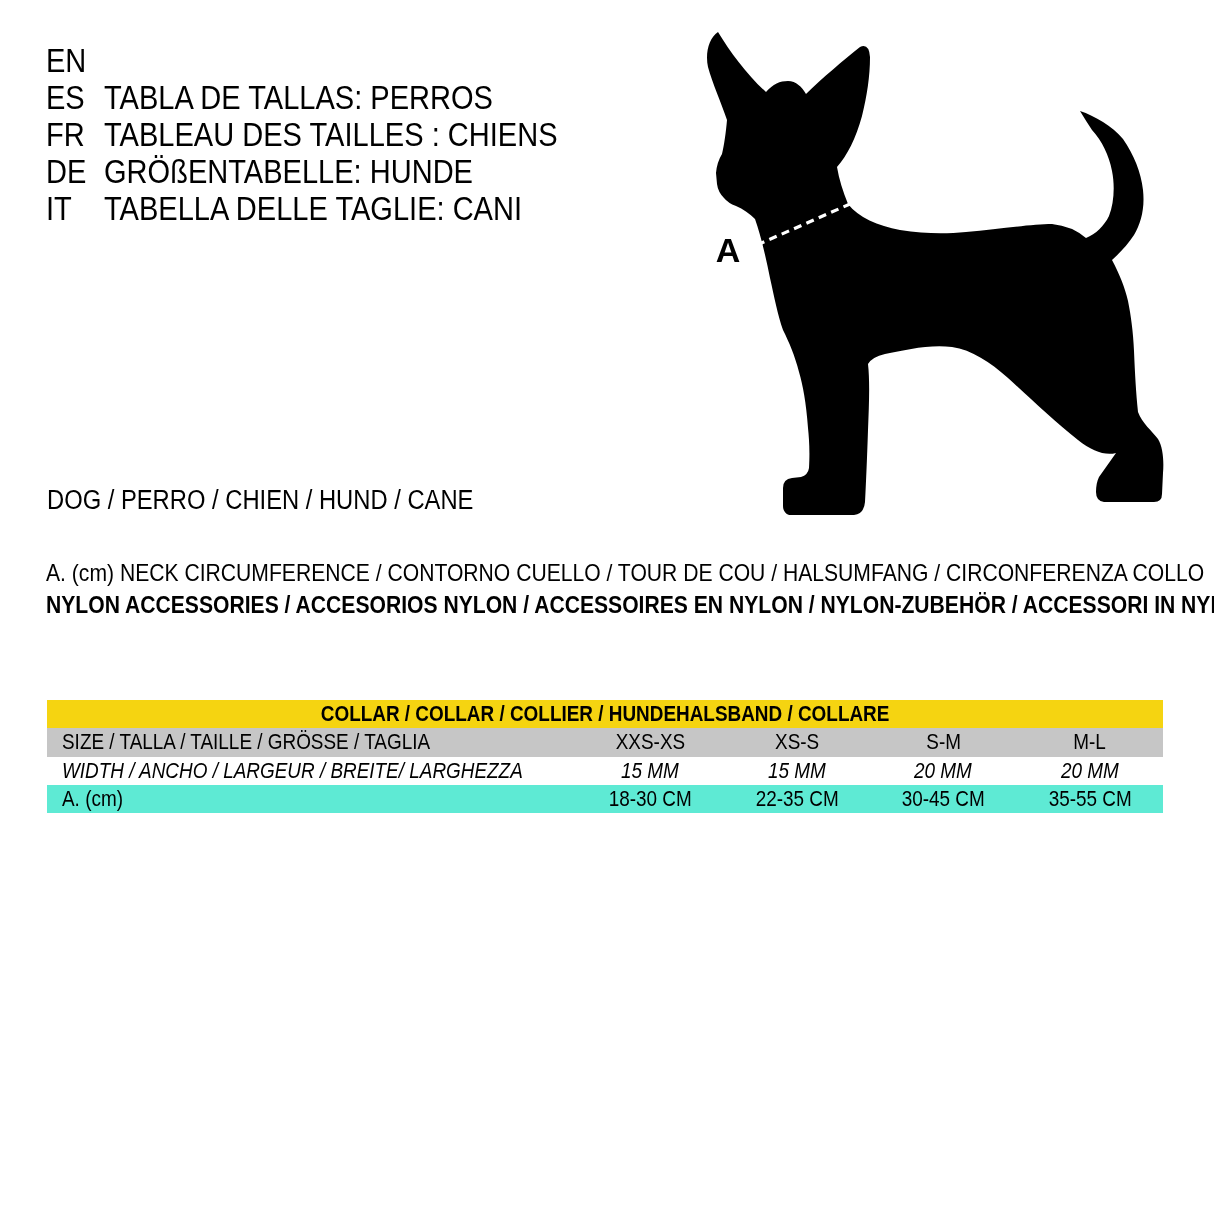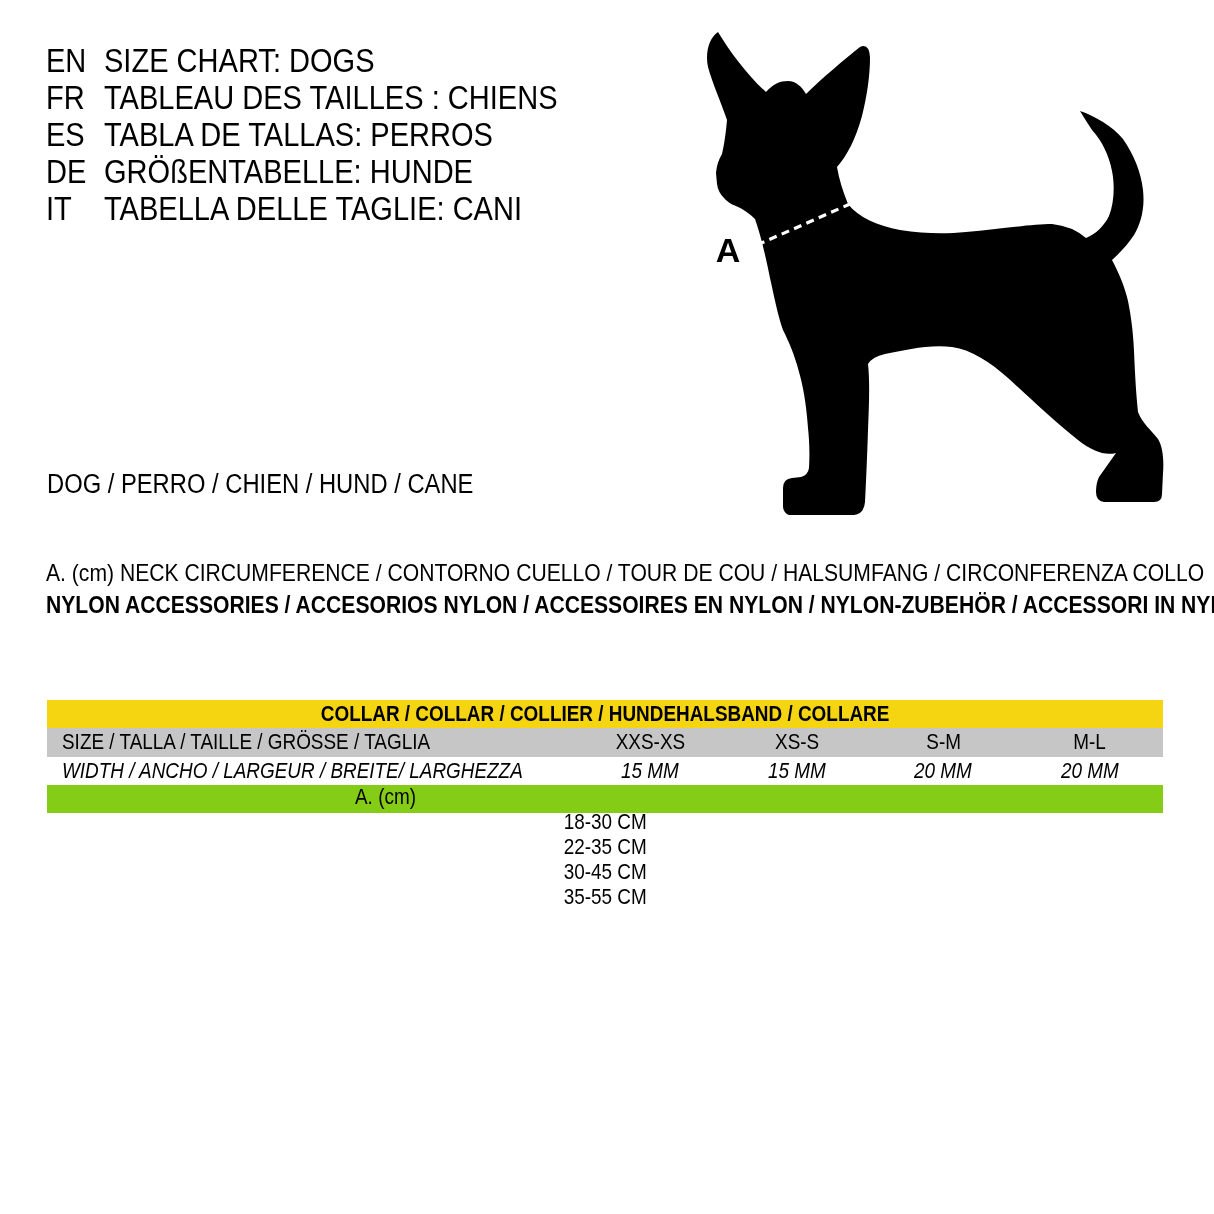--- a/index.html
+++ b/index.html
@@ -18,56 +18,55 @@
 
   
   .lang-block { position: absolute; left: 46px; top: 42px; font-size: 33px; }
   .lang-row   { display: flex; line-height: 37px; }
   .lang-code  { width: 58px; flex: 0 0 58px; }
 
   
   .dog-figure { position: absolute; left: 700px; top: 20px; width: 470px; height: 495px; }
   .a-label { font-size: 34px; font-weight: bold; fill: #000; font-family: "Liberation Sans", "DejaVu Sans", sans-serif; }
 
-  .dog-caption { position: absolute; left: 47px; top: 469px; font-size: 27px; }
+  .dog-caption { position: absolute; left: 47px; top: 485px; font-size: 27px; }
 
   .note1 { position: absolute; left: 46px; top: 559px; font-size: 24px; }
   .note2 { position: absolute; left: 46px; top: 591px; font-size: 24px; font-weight: bold; }
 
   
   .size-table { position: absolute; left: 47px; top: 700px; width: 1116px; font-size: 21.5px; }
   .t-header {
     height: 28px; background: #F5D411;
     display: flex; align-items: center; justify-content: center;
     font-weight: bold;
   }
   .t-row { display: flex; align-items: center; height: 28px; }
   .t-row.r0 { background: #C6C6C6; height: 29px; }
   .t-row.r1 { background: #FFFFFF; font-style: italic; }
-  .t-row.r2 { background: #84cc16; flex-direction: column; }
+  .t-row.r2 { background: #5eead4; }
   .t-label { width: 47.5%; padding-left: 15px; box-sizing: border-box; }
   .t-val   { width: 13.125%; text-align: center; }
 </style>
 </head>
 <body>
 
 <div class="canvas">
 
   <div class="lang-block">
     <div class="lang-row">
       <span class="lang-code"><span class="cx">EN</span></span>
-      <span><span class="cx">SIZE CHART: DOGS</span></span>
+    </div>
+    <div class="lang-row">
+      <span class="lang-code"><span class="cx">ES</span></span>
+      <span><span class="cx">TABLA DE TALLAS: PERROS</span></span>
     </div>
     <div class="lang-row">
       <span class="lang-code"><span class="cx">FR</span></span>
       <span><span class="cx">TABLEAU DES TAILLES : CHIENS</span></span>
-    </div>
-    <div class="lang-row">
-      <span class="lang-code"><span class="cx">ES</span></span>
-      <span><span class="cx">TABLA DE TALLAS: PERROS</span></span>
     </div>
     <div class="lang-row">
       <span class="lang-code"><span class="cx">DE</span></span>
       <span><span class="cx">GRÖßENTABELLE: HUNDE</span></span>
     </div>
     <div class="lang-row">
       <span class="lang-code"><span class="cx">IT</span></span>
       <span><span class="cx">TABELLA DELLE TAGLIE: CANI</span></span>
     </div>
   </div>

